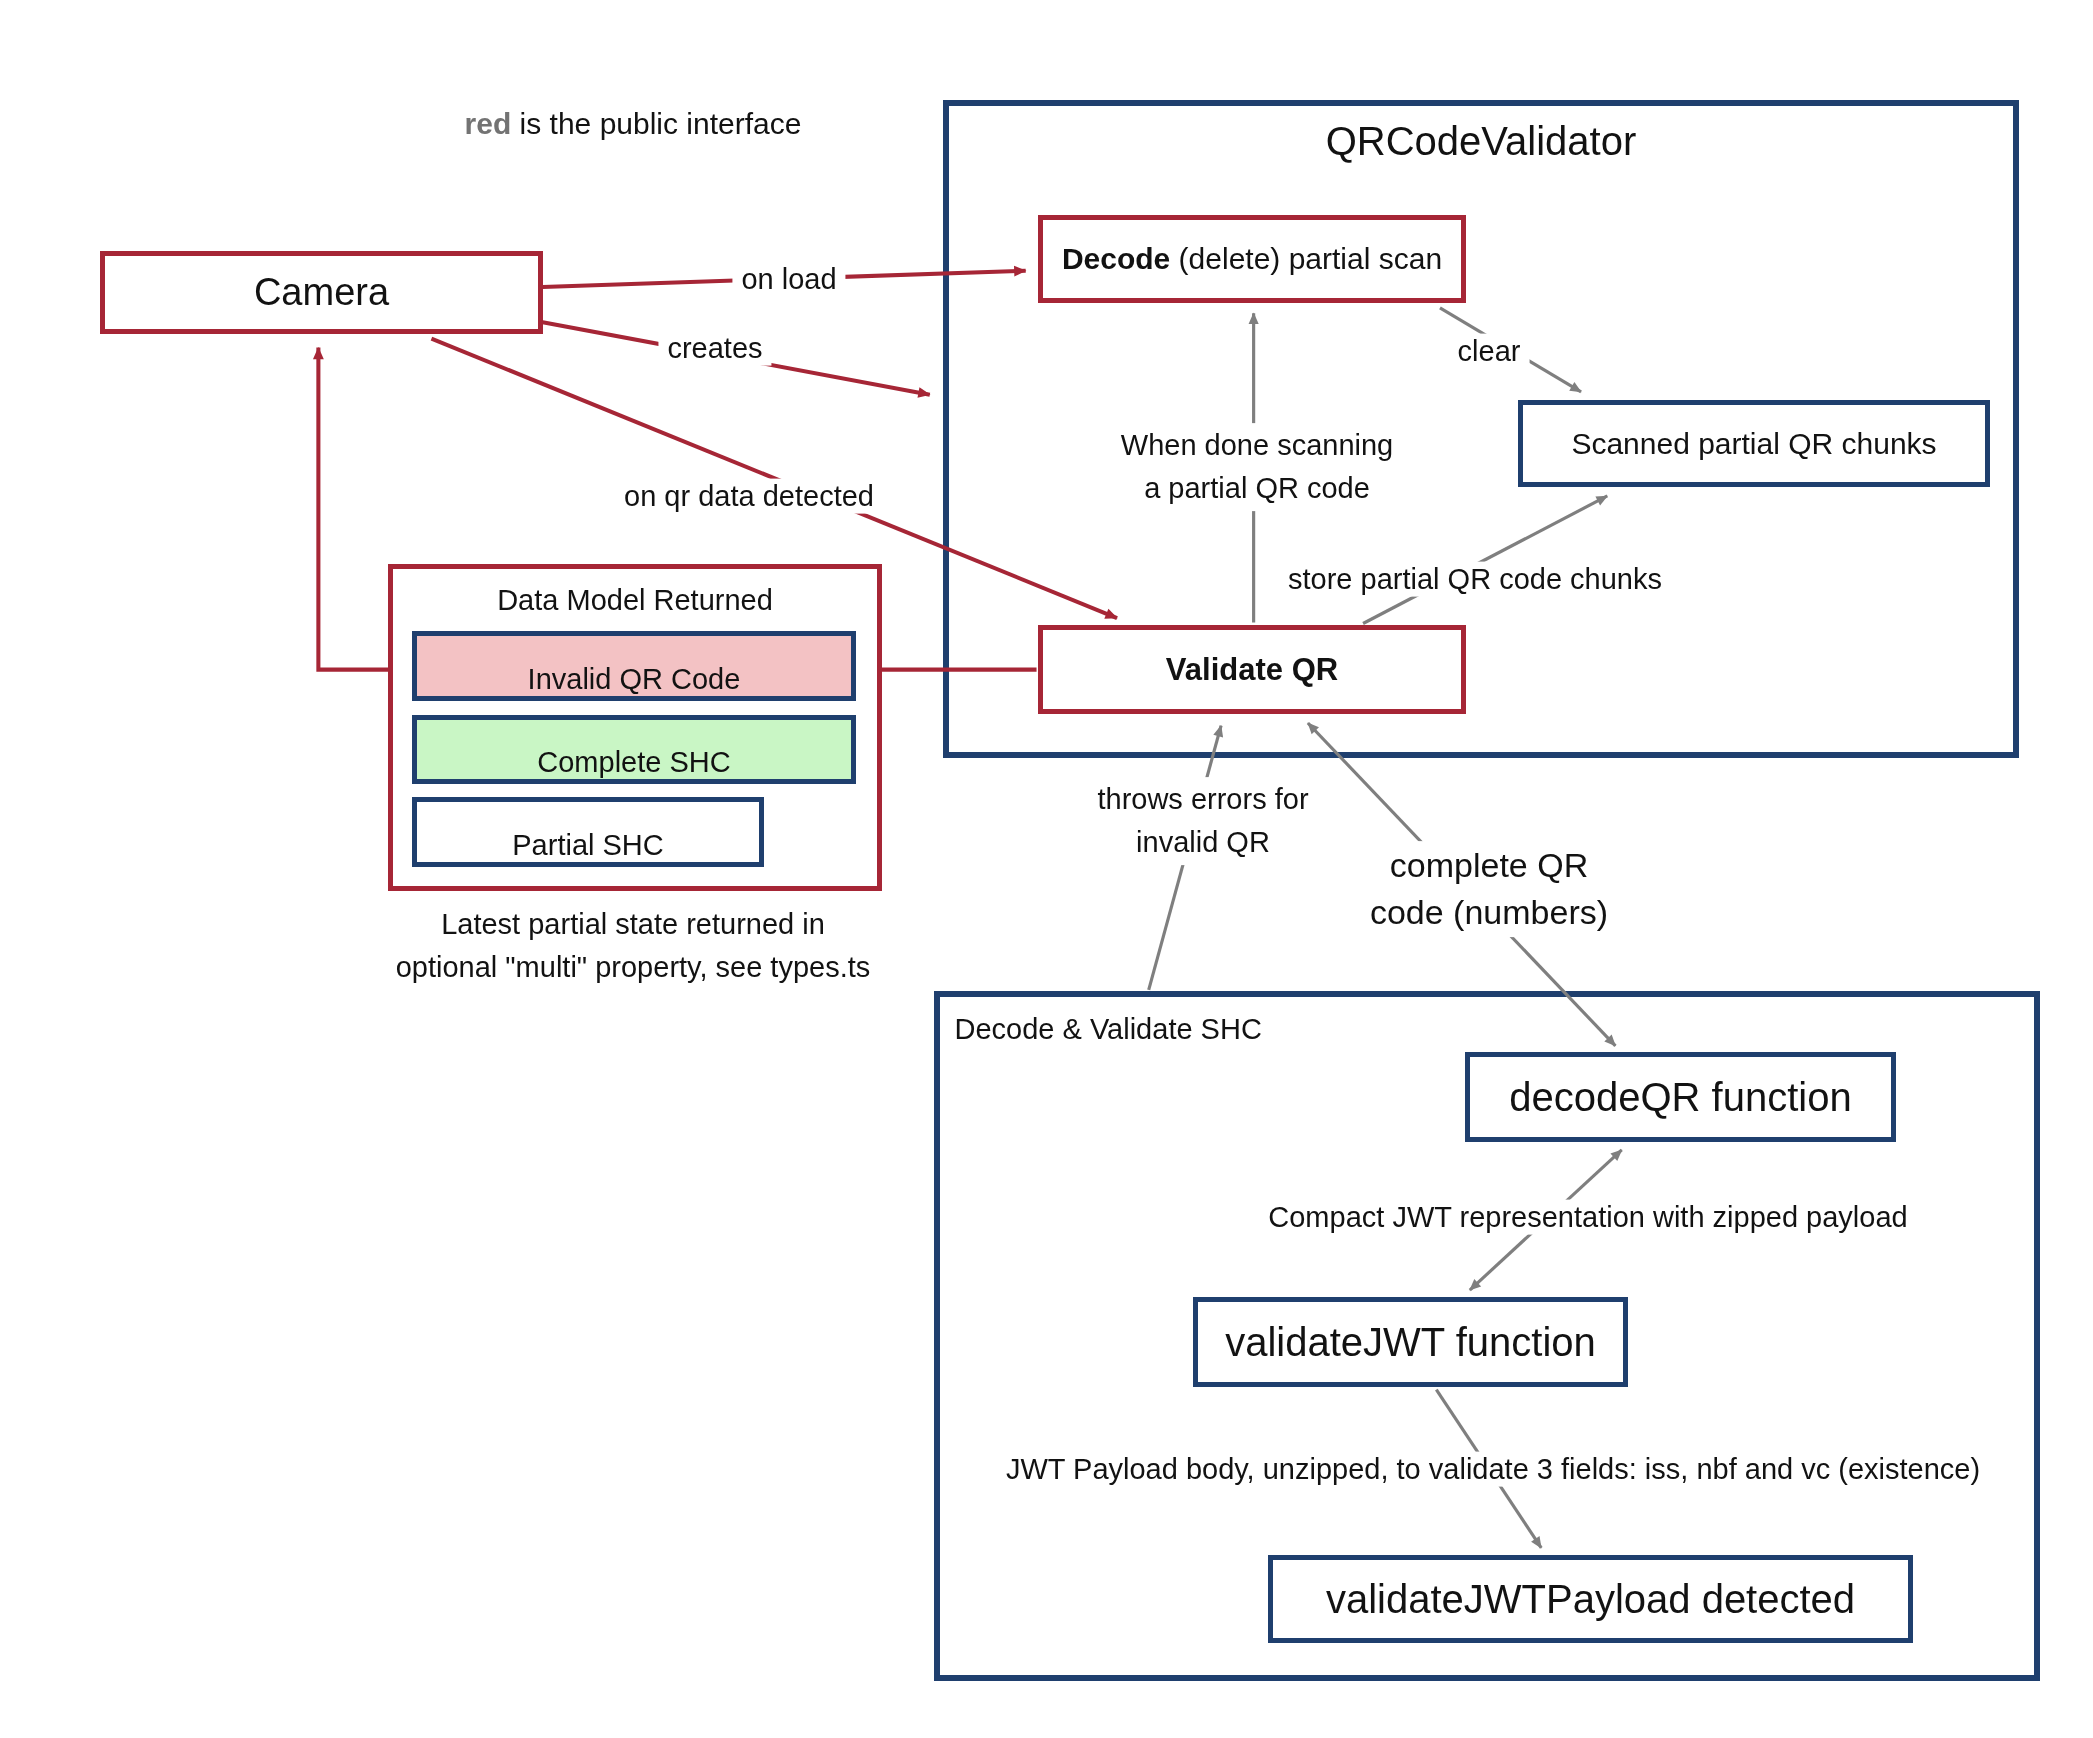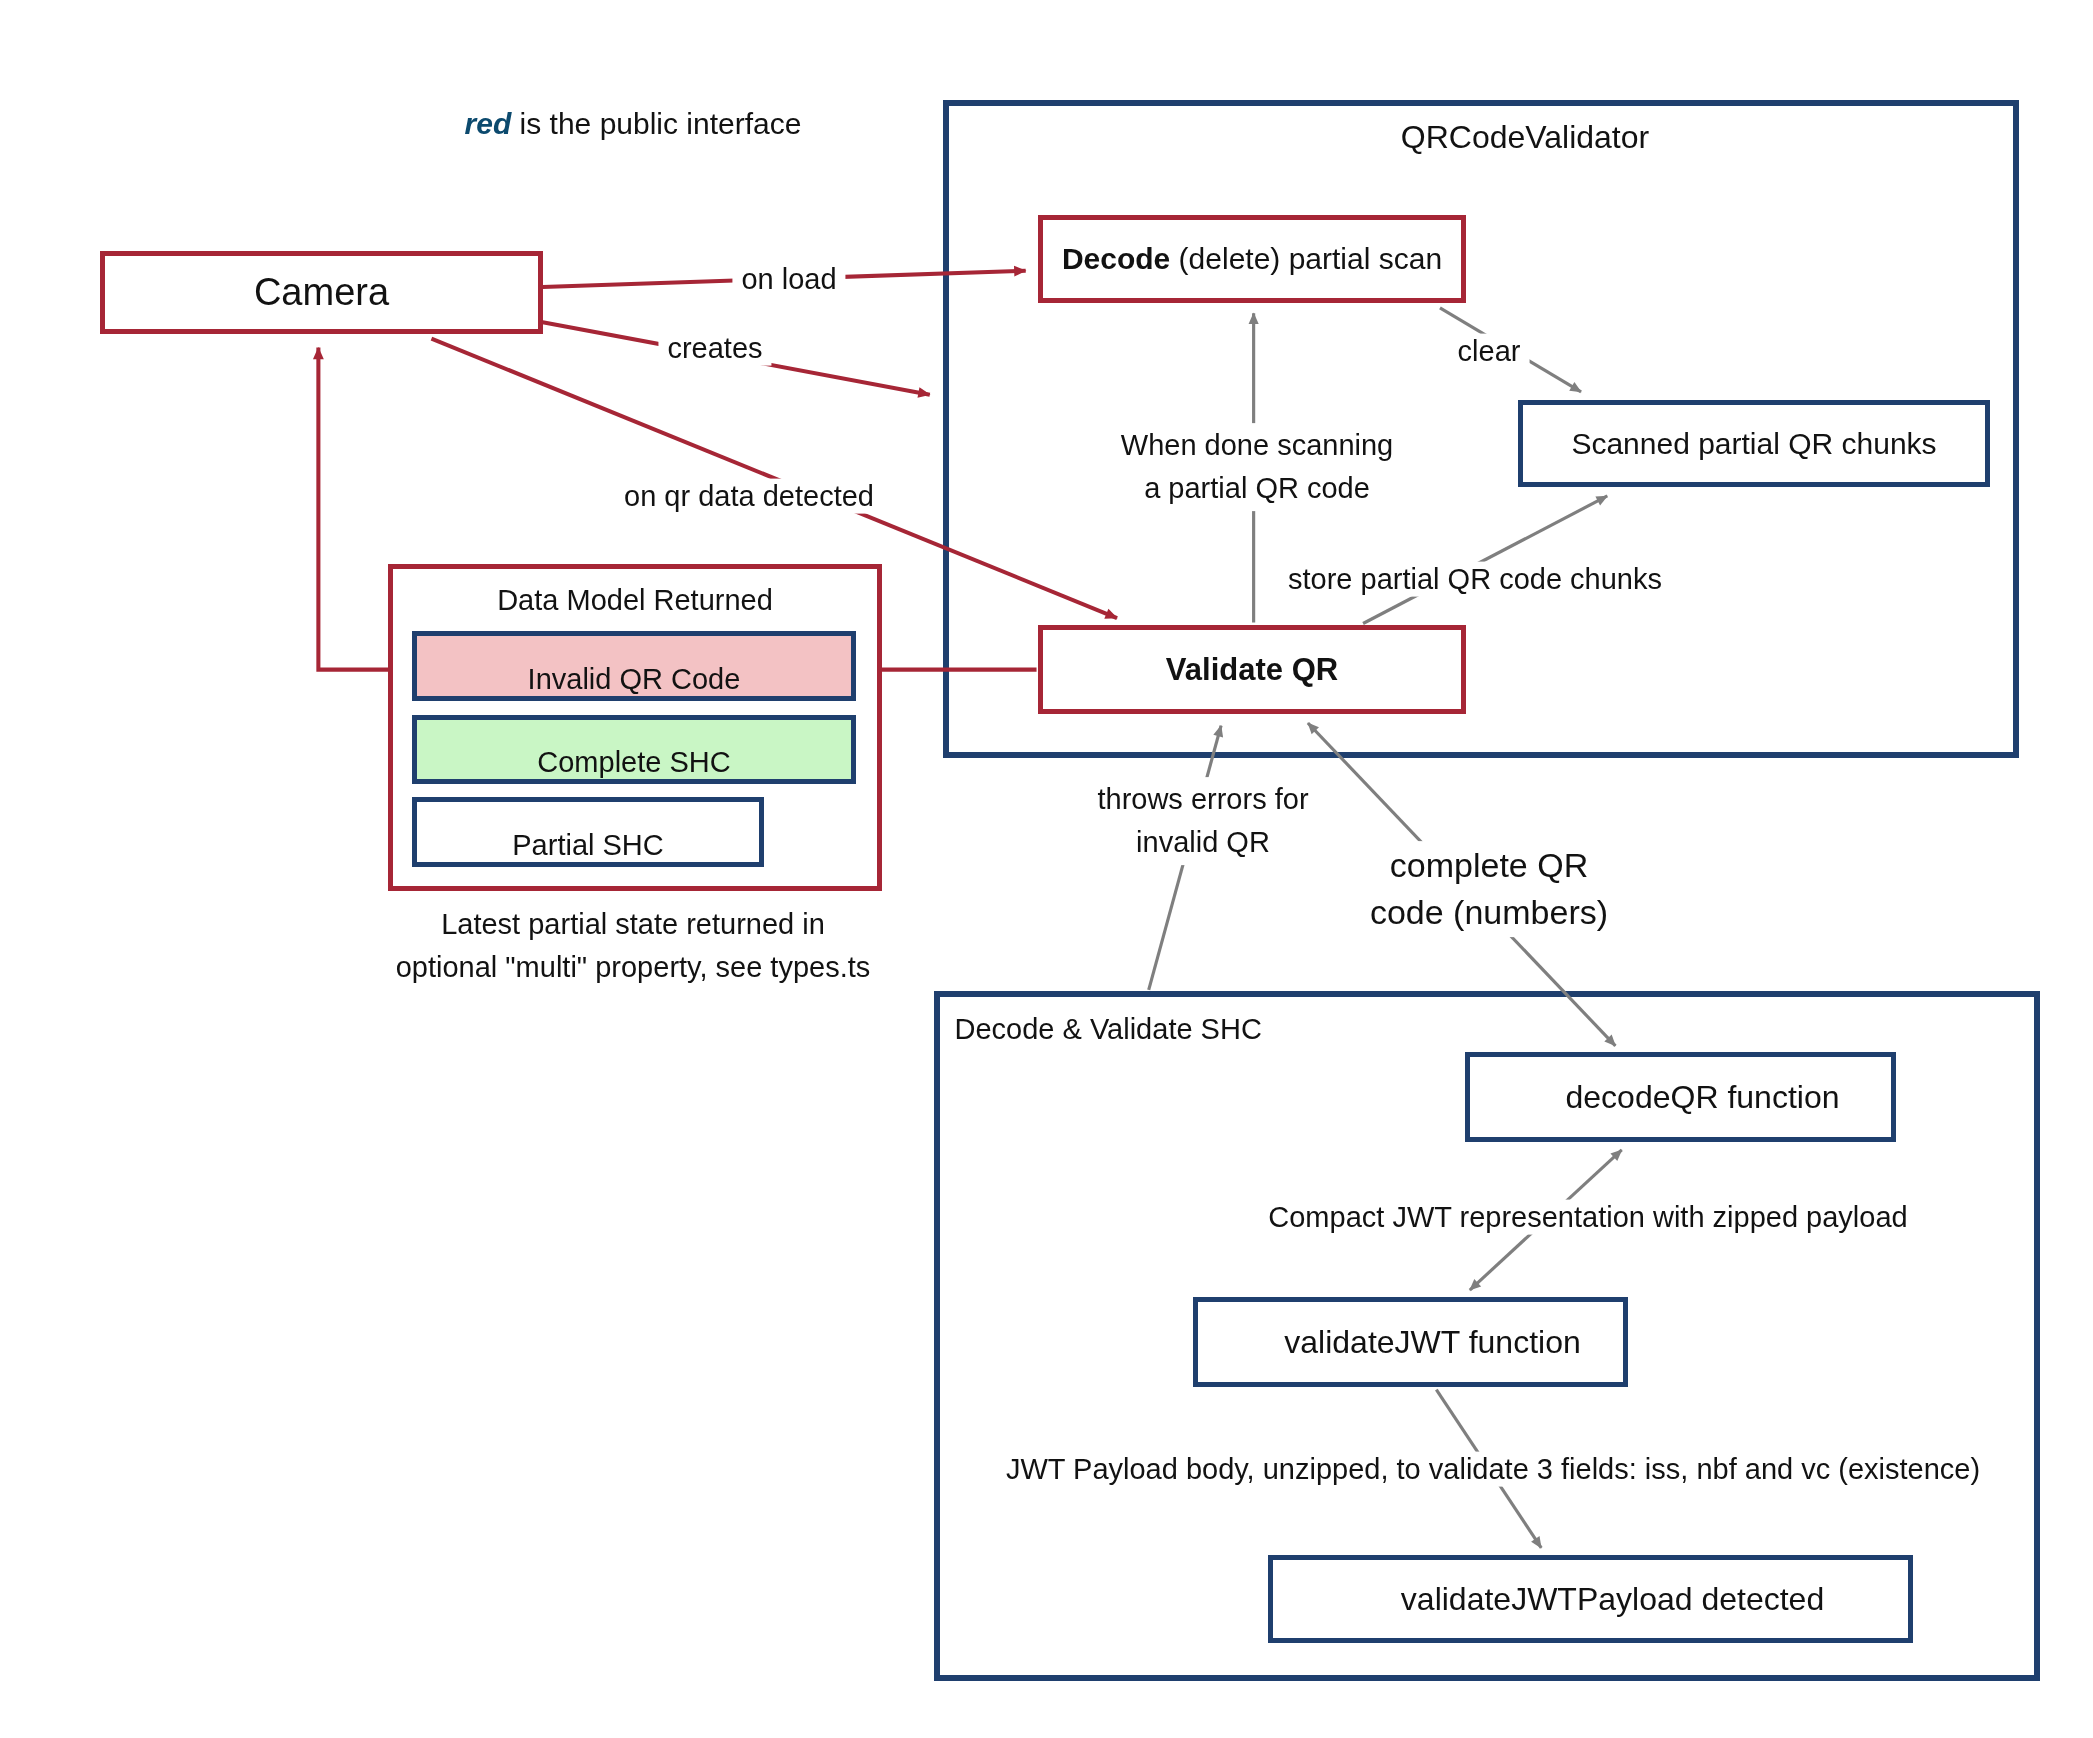--- a/index.html
+++ b/index.html
@@ -23,24 +23,24 @@
     text-align:center;white-space:nowrap;transform:translate(-50%,-50%);
   }
   .row{
     position:absolute;box-sizing:border-box;border:5.4px solid #1f3f6e;
     display:flex;align-items:flex-end;justify-content:center;font-size:29px;
   }
   .caption{position:absolute;text-align:center;z-index:2;}
   .f32{font-size:29px;}
   .f33{font-size:30px;}
   .f38{font-size:34px;line-height:47px;}
-  .f40{font-size:32px;padding-left:44px;}
+  .f40{font-size:40px;}
   .lh46{line-height:43px;}
   .bold{font-weight:bold;}
-  .legend-red{font-weight:bold;color:#0c4a6e;font-style:italic;}
+  .legend-red{font-weight:bold;color:#737373;}
 </style>
 </head>
 <body>
 
 <div class="container navy" style="left:943px;top:100px;width:1076px;height:658px;">
   <div class="container-title f40" style="margin-top:12.7px;">QRCodeValidator</div>
 </div>
 
 <div class="container navy" style="left:934px;top:991px;width:1106px;height:690px;">
   <div class="f32" style="text-align:left;margin:16.3px 0 0 14.5px;">Decode &amp; Validate SHC</div>

